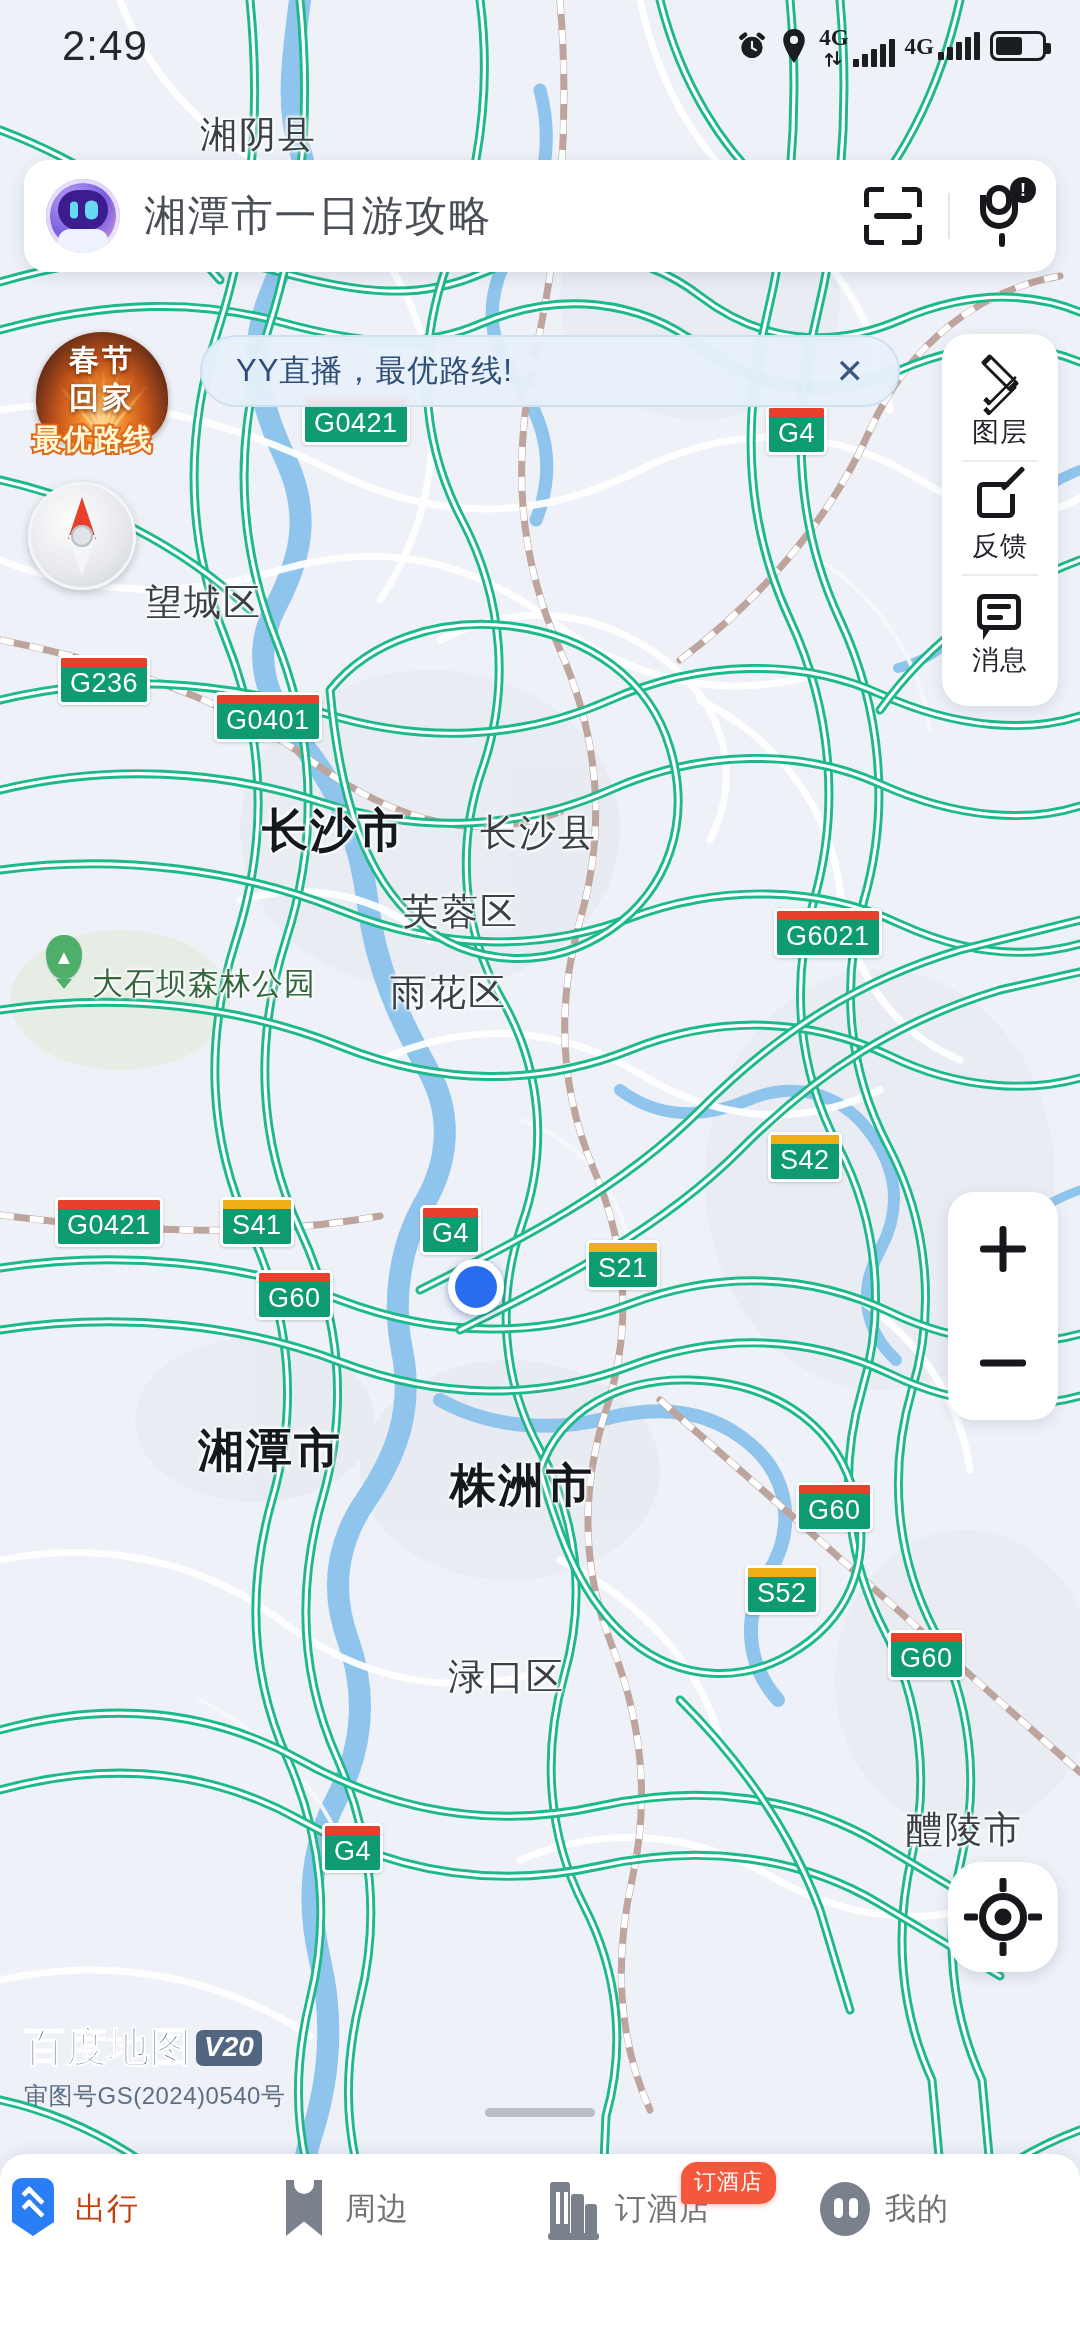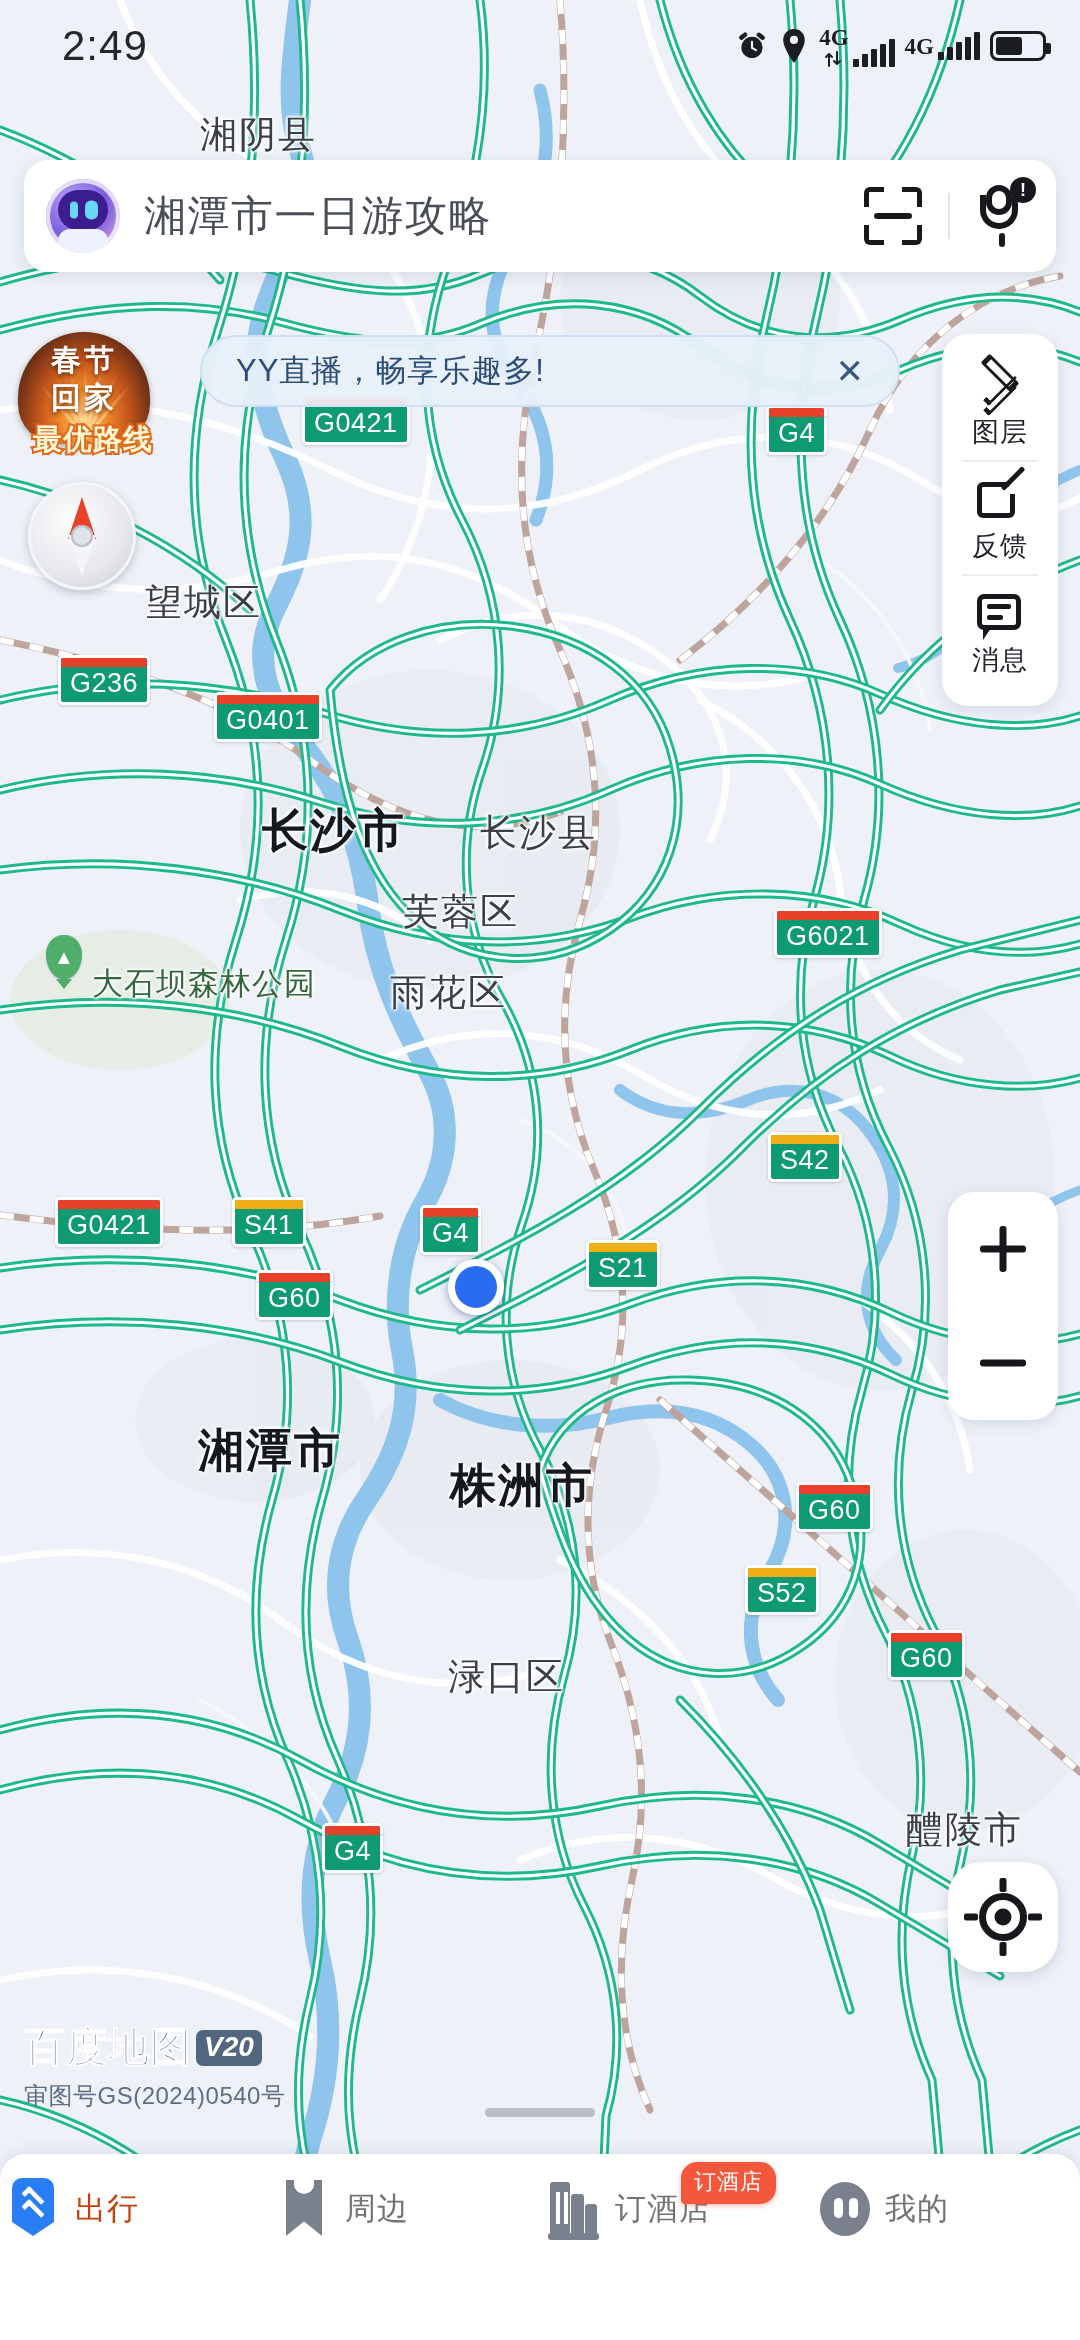--- a/index.html
+++ b/index.html
@@ -181,21 +181,21 @@
     display: flex; align-items: center; padding: 0 28px 0 34px;
     backdrop-filter: blur(2px);
   }
   #ad-text { flex:1; font-size: 31px; color:#2f4e77; letter-spacing: 1px; white-space: nowrap;}
   #ad-close { font-size: 34px; color:#3a587f; line-height:1; padding: 0 6px; }
 
   
   #cny-badge {
     position:absolute; left: 18px; top: 332px;
     width: 150px; height: 132px;
-    display:flex; flex-direction:column; align-items:flex-start; justify-content:flex-start;
+    display:flex; flex-direction:column; align-items:flex-end; justify-content:flex-start;
   }
   #cny-circle {
     width: 132px; height: 112px; border-radius: 66px 66px 40px 40px;
     background:
       radial-gradient(ellipse at 50% 78%, #ffd08a 0%, #f08a2b 24%, #c4551b 48%, #6b2f16 74%, #3a1a0d 100%);
     position: relative; overflow: hidden;
     box-shadow: 0 2px 6px rgba(0,0,0,.3);
   }
   #cny-circle .ray{
     position:absolute; left:50%; bottom:6px; width:3px; height:70px;
@@ -690,21 +690,21 @@
           <div class="num">G6021</div>
         </div>
         <div class="shield" style="left: 768px; top: 1088px; margin-top: 44px;">
           <div class="cap" style="background: rgb(240, 174, 22);"></div>
           <div class="num">S42</div>
         </div>
         <div class="shield" style="left: 55px; top: 1197px;">
           <div class="cap" style="background: rgb(232, 64, 42);"></div>
           <div class="num">G0421</div>
         </div>
-        <div class="shield" style="left: 232px; top: 1197px;">
+        <div class="shield" style="left: 220px; top: 1197px;">
           <div class="cap" style="background: rgb(240, 174, 22);"></div>
           <div class="num">S41</div>
         </div>
         <div class="shield" style="left: 420px; top: 1205px;">
           <div class="cap" style="background: rgb(232, 64, 42);"></div>
           <div class="num">G4</div>
         </div>
         <div class="shield" style="left: 586px; top: 1240px;">
           <div class="cap" style="background: rgb(240, 174, 22);"></div>
           <div class="num">S21</div>
@@ -807,21 +807,21 @@
     <div id="search-divider"></div>
     <div id="mic-btn">
       <span class="head"></span>
         <span class="cup"></span>
         <span class="stem"></span>
       <span id="mic-badge">!</span>
     </div>
   </div>
 
   <div id="ad-banner">
-    <div id="ad-text">YY直播，畅享乐趣多!</div>
+    <div id="ad-text">YY直播，最优路线!</div>
     <div id="ad-close">✕</div>
   </div>
 
   <div id="cny-badge">
     <div id="cny-circle">
       <span class="ray" style="transform:rotate(-40deg)"></span>
       <span class="ray" style="transform:rotate(-26deg)"></span>
       <span class="ray" style="transform:rotate(-13deg)"></span>
       <span class="ray" style="transform:rotate(0deg)"></span>
       <span class="ray" style="transform:rotate(13deg)"></span>

